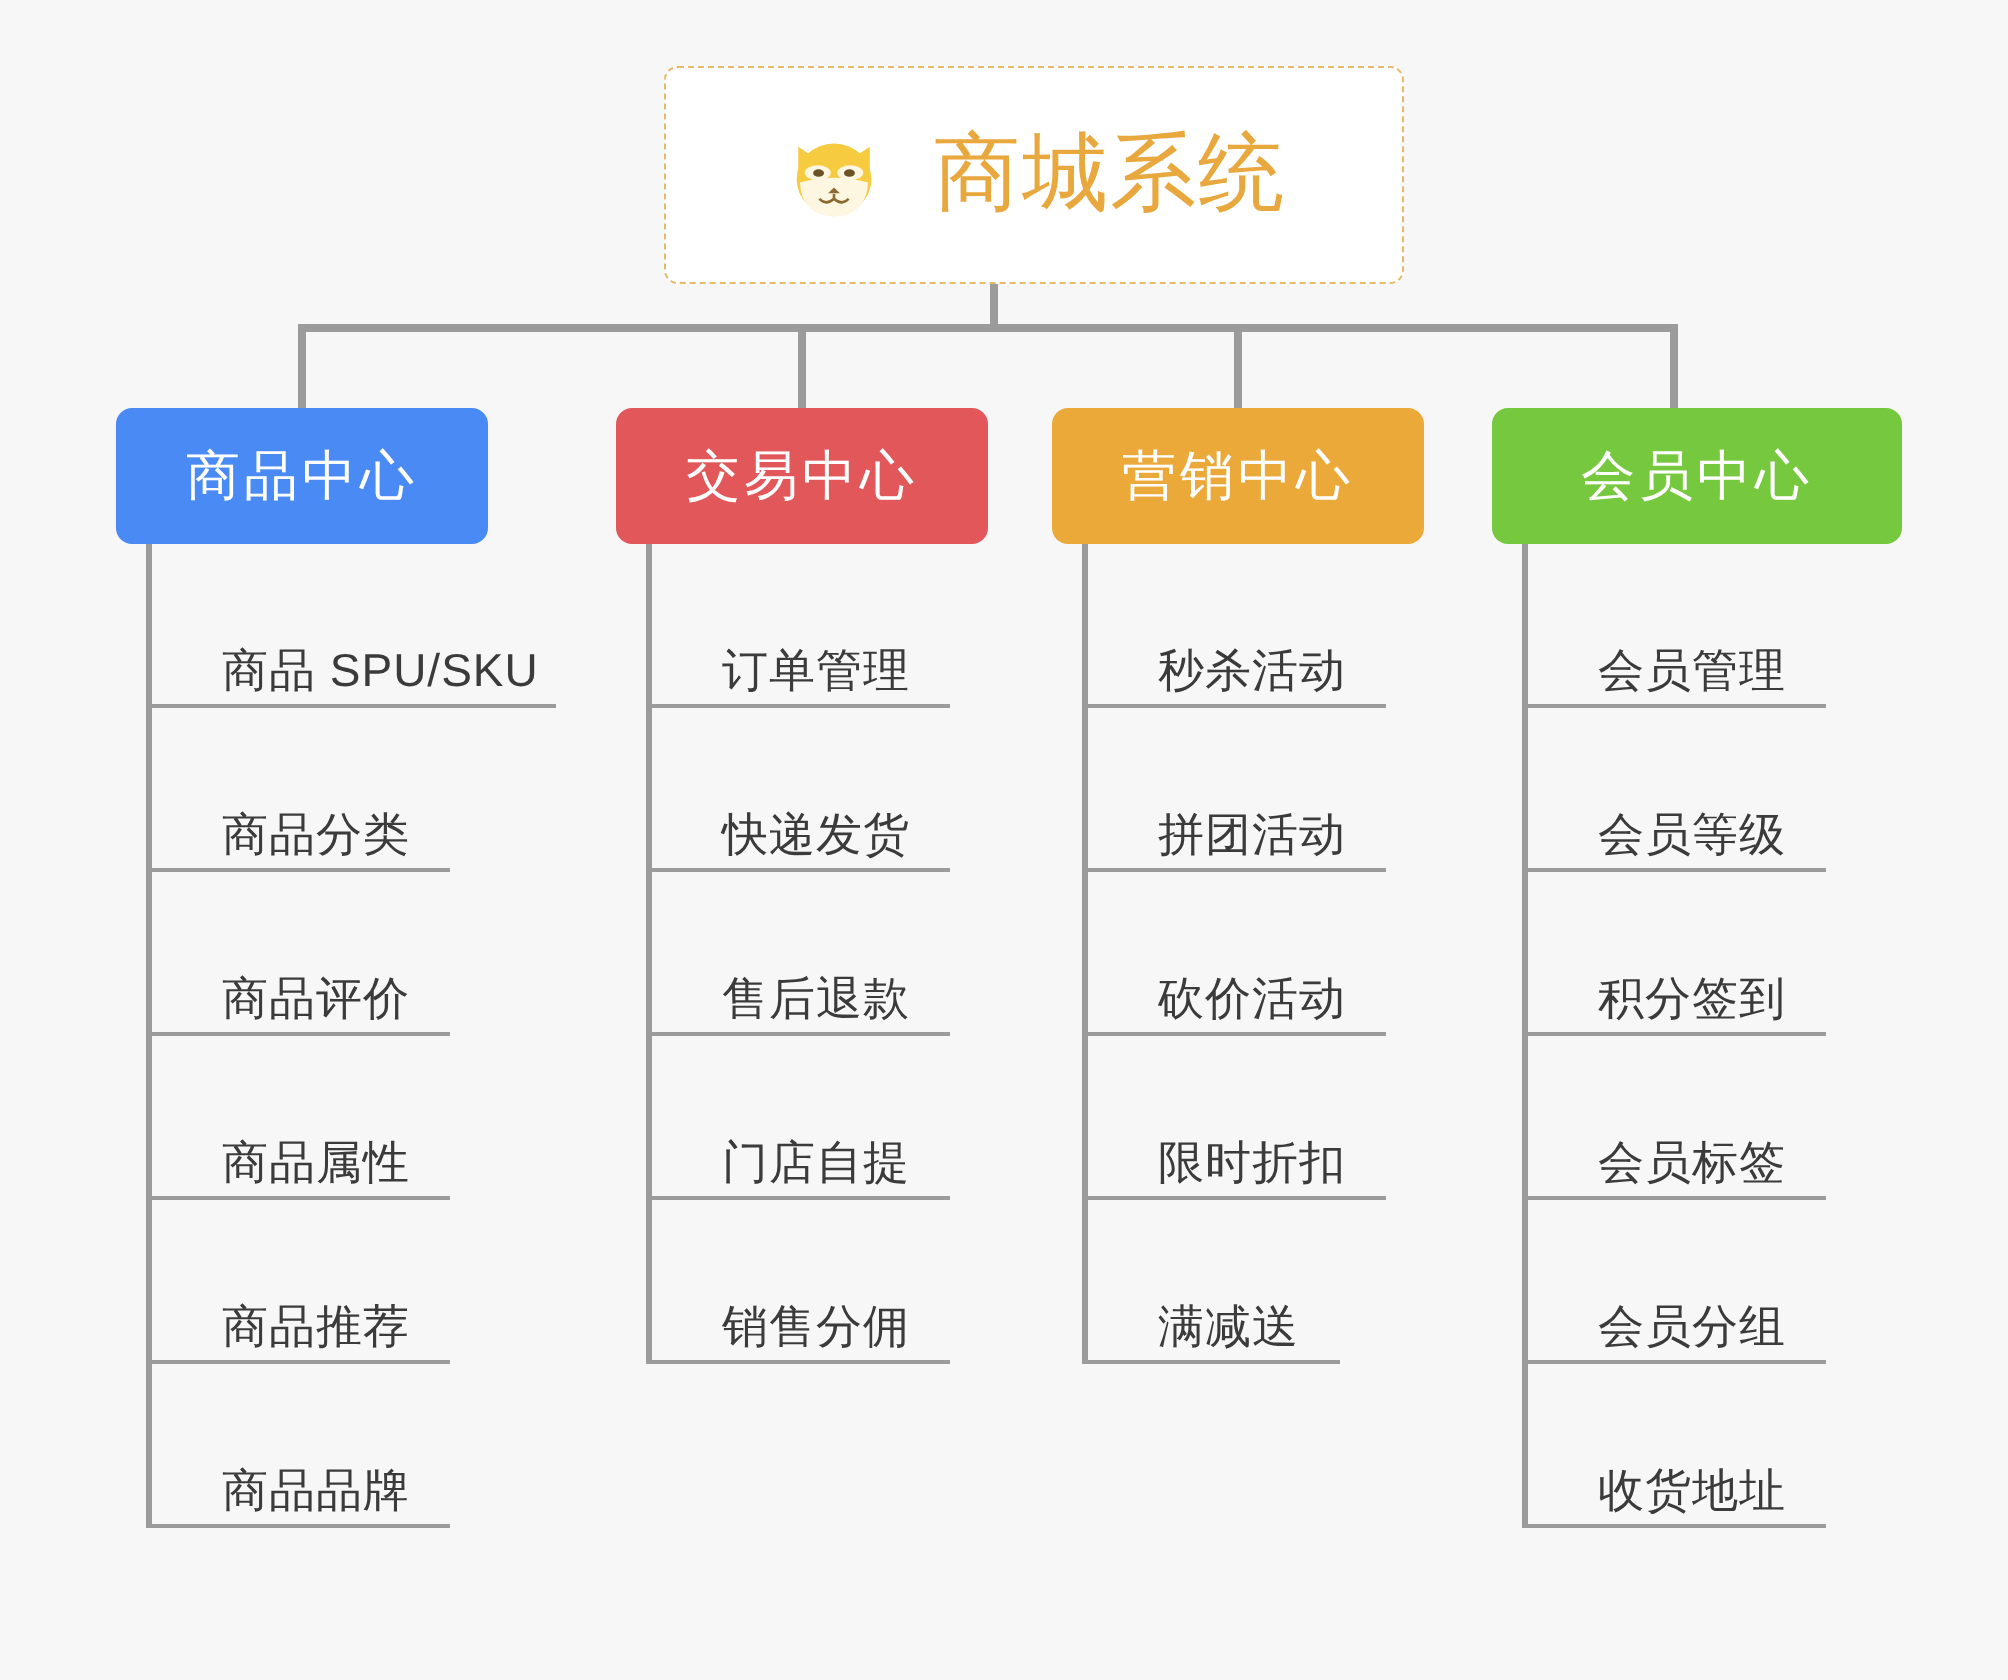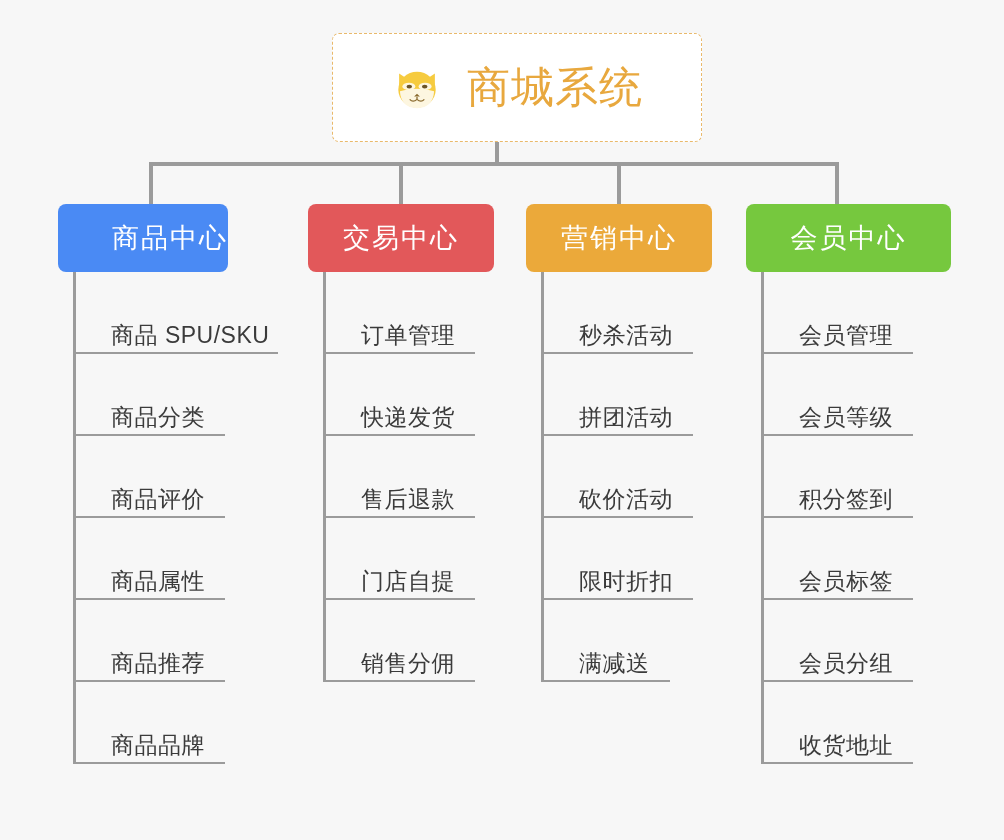--- a/index.html
+++ b/index.html
@@ -125,21 +125,21 @@
     white-space: nowrap;
     letter-spacing: 0.5px;
   }
 
   
   .branch-0 { left: 58px;  width: 220px; }
   .branch-1 { left: 308px; width: 186px; }
   .branch-2 { left: 526px; width: 186px; }
   .branch-3 { left: 746px; width: 186px; }
 
-  .branch-0 .branch-head { width: 170px; justify-content: flex-end; }
+  .branch-0 .branch-head { width: 186px; }
   .branch-1 .branch-head { width: 186px; }
   .branch-2 .branch-head { width: 186px; }
   .branch-3 .branch-head { width: 205px; }
 </style>
 </head>
 <body>
 
 <div id="canvas">
 
   <div id="root-node">

